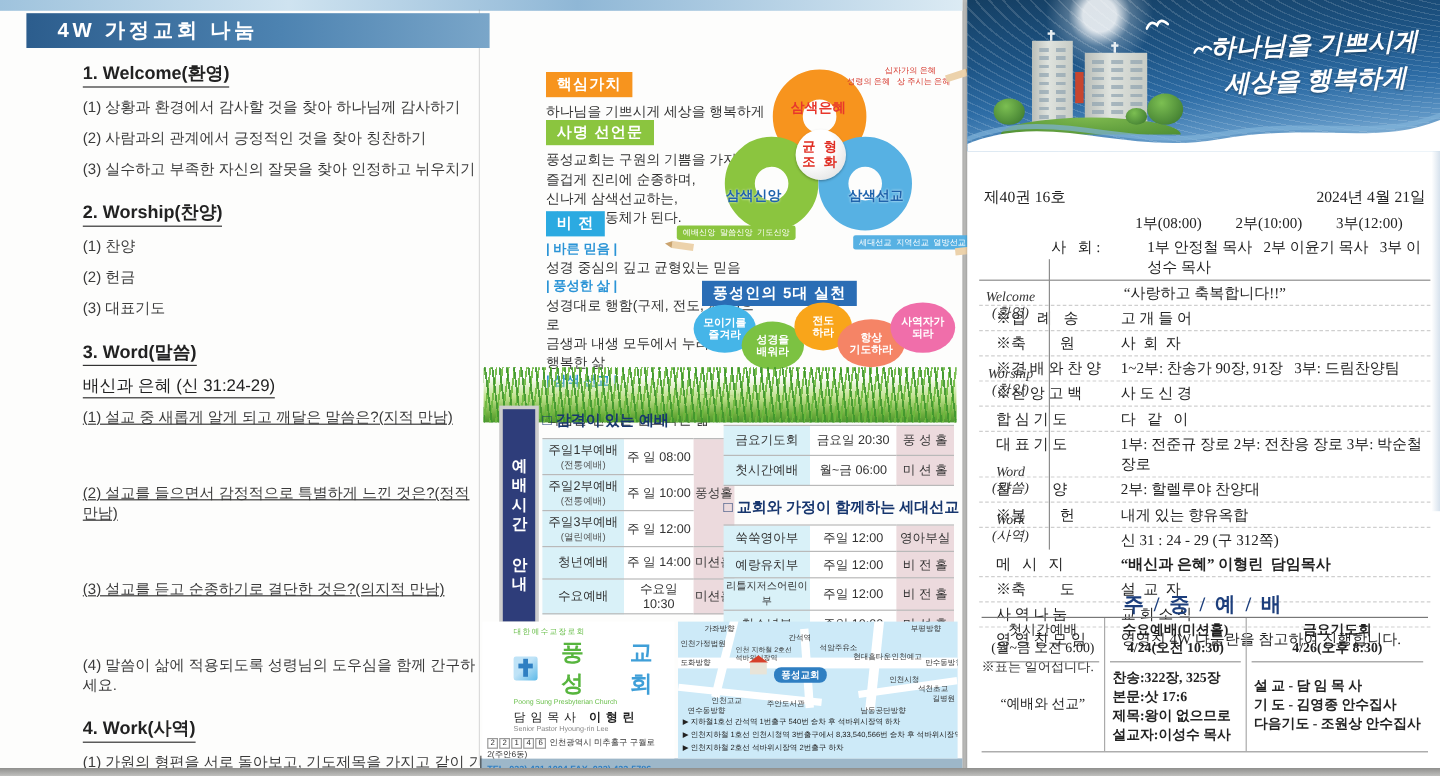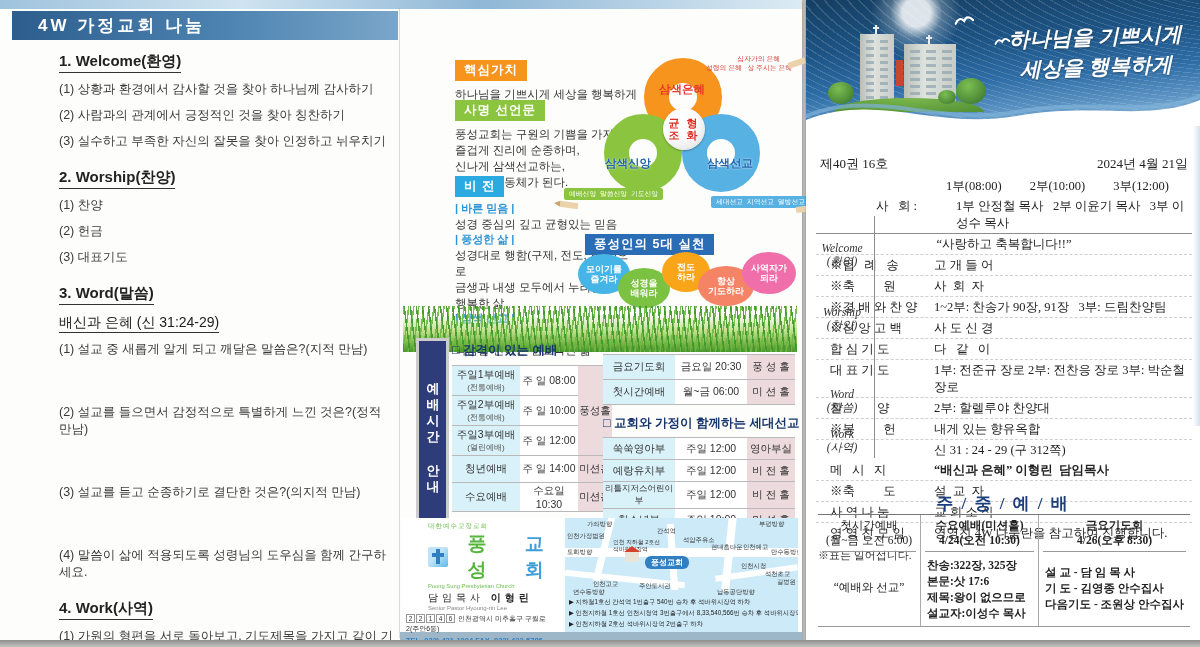--- a/index.html
+++ b/index.html
@@ -4,29 +4,29 @@
 <style>
   html,body{margin:0;padding:0;}
   body{width:1200px;height:647px;background:#b9b9b7;font-family:"Liberation Sans","DejaVu Sans",sans-serif;position:relative;overflow:hidden;}
   .abs{position:absolute;}
   
   .sheet-left{position:absolute;left:0;top:0;width:802px;height:640px;background:#fdfdfc;box-shadow:0 2px 2px rgba(0,0,0,.25);}
   .top-strip{position:absolute;left:0;top:0;width:802px;height:9px;background:linear-gradient(90deg,#9fc3dd,#cfe3f0 30%,#8fb7d6 60%,#dcebf4);}
   .fold{position:absolute;left:399px;top:8px;width:1px;height:630px;background:rgba(120,120,120,.25);}
   .bottom-band{position:absolute;left:400px;top:632px;width:402px;height:8px;background:#9db7c9;}
   
-  .panel-a{position:absolute;left:4px;top:0;width:437px;height:640px;}
+  .panel-a{position:absolute;left:14px;top:0;width:437px;height:640px;}
   .title-bar{position:absolute;left:8px;top:11px;width:386px;height:29px;background:linear-gradient(90deg,#2c5d8d,#4d83b1 55%,#7aa6c9);display:flex;align-items:center;padding-left:26px;box-sizing:border-box;}
   .title-bar span{color:#fff;font-weight:bold;font-size:17px;letter-spacing:3px;}
   .pa-body{position:absolute;left:55px;top:52px;width:335px;}
   .sec-h{font-size:15px;font-weight:bold;color:#222;margin:0 0 8px 0;display:inline-block;border-bottom:1.5px solid #333;padding-bottom:1px;}
   .sec{margin-bottom:18px;}
   .sec .item{font-size:12.5px;color:#3a3a3a;line-height:17px;margin-bottom:9px;}
   .sec .sub{font-size:14px;color:#222;border-bottom:1.5px solid #333;display:inline-block;margin-bottom:8px;}
-  .qa{margin-bottom:46px !important;}
+  .qa{margin-bottom:46px !important;text-decoration:underline;}
   
   .panel-b{position:absolute;left:400px;top:0;width:402px;height:640px;font-size:11px;}
   .badge{display:inline-block;color:#fff;font-weight:bold;font-size:12.5px;padding:2px 9px;letter-spacing:1px;}
   .bg-or{background:#f7941e;} .bg-gr{background:#8bc53f;} .bg-bl{background:#2baae1;} .bg-nv{background:#2a6db5;}
   .mv-text{font-size:11.5px;color:#333;line-height:16px;}
   .vis-label{color:#2b94d6;font-weight:bold;font-size:11px;line-height:15px;}
   
   .rings{position:absolute;left:178px;top:56px;width:218px;height:160px;}
   .ring{position:absolute;border-radius:50%;box-sizing:border-box;width:78px;height:78px;border-style:solid;border-width:25px;}
   .ring-o{left:66px;top:2px;border-color:#f7941e;}

